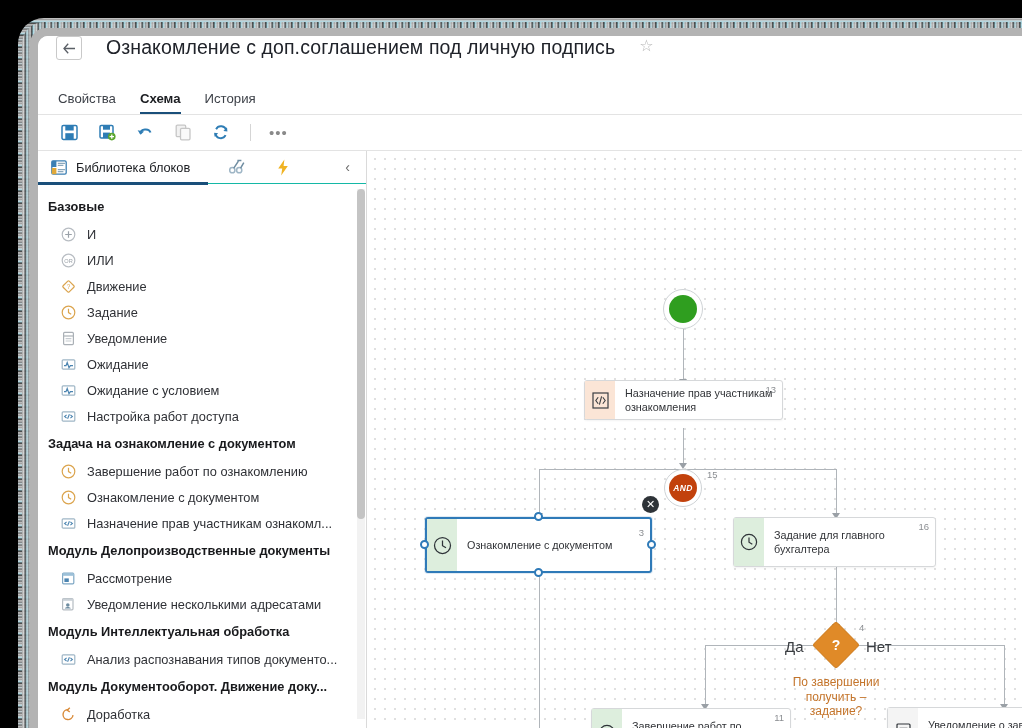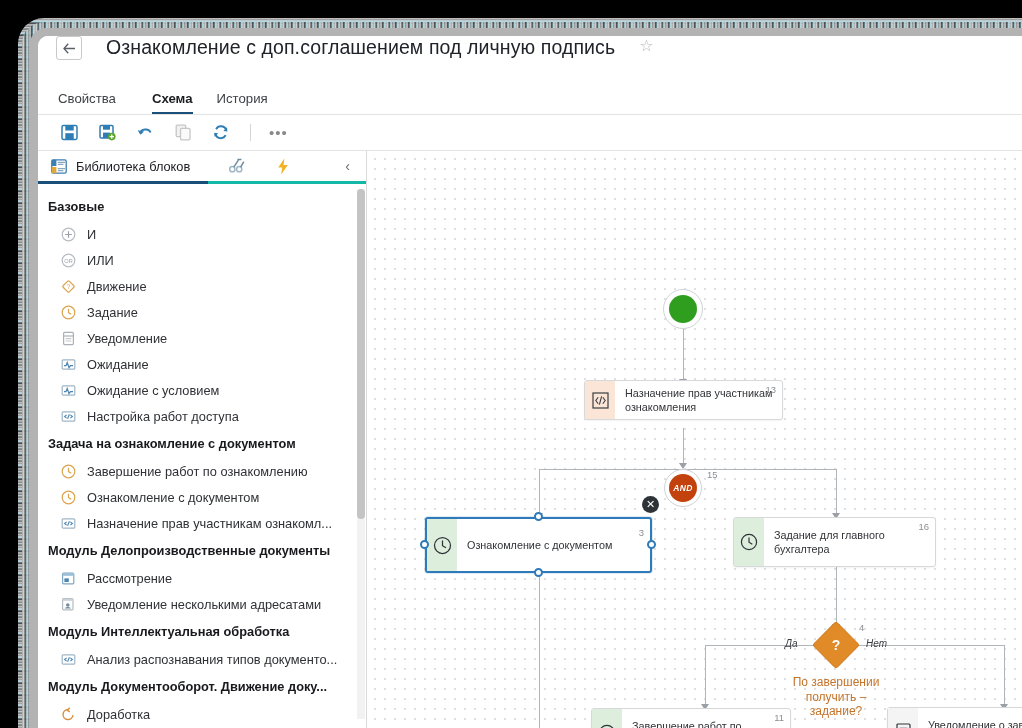--- a/index.html
+++ b/index.html
@@ -119,21 +119,20 @@
     color: #3d4148;
     padding-bottom: 6px;
     cursor: pointer;
     white-space: nowrap;
     border-bottom: 2px solid transparent;
   }
   .tab.active {
     color: #1b1d21;
     font-weight: bold;
     border-bottom-color: #1a4f7a;
-    margin-left: 12px;
   }
 
   
   .toolbar {
     height: 36px;
     display: flex;
     align-items: center;
     padding-left: 20px;
     gap: 16px;
     border-bottom: 1px solid #e3e3e3;
@@ -166,21 +165,21 @@
     display: flex;
     flex-direction: column;
     position: relative;
   }
   .sb-tabs {
     height: 33px;
     display: flex;
     align-items: center;
     padding: 0 12px 0 12px;
     gap: 0;
-    border-bottom: 3px solid #14b8a6;
+    border-bottom: 1px solid #14b8a6;
     position: relative;
   }
   .sb-tab-main {
     display: flex; align-items: center; gap: 8px;
     font-size: 12.8px; color: #1b1d21;
     height: 33px;
     cursor: pointer;
     position: relative;
   }
   .sb-tab-main::after {
@@ -374,24 +373,23 @@
     border: 1.5px solid #cf7d1e;
     border-radius: 3px;
   }
   .diamond-q {
     position: absolute;
     color: #fff; font-size: 14px; font-weight: bold;
     display: flex; align-items: center; justify-content: center;
   }
   .dlabel {
     position: absolute;
-    font-size: 10px;
+    font-size: 15px;
     color: #3a3d41;
     white-space: nowrap;
-    font-style: italic;
   }
   .dcaption {
     position: absolute;
     font-size: 12px;
     color: #c4742a;
     text-align: center;
     line-height: 14.5px;
     white-space: pre-line;
   }
 </style>

